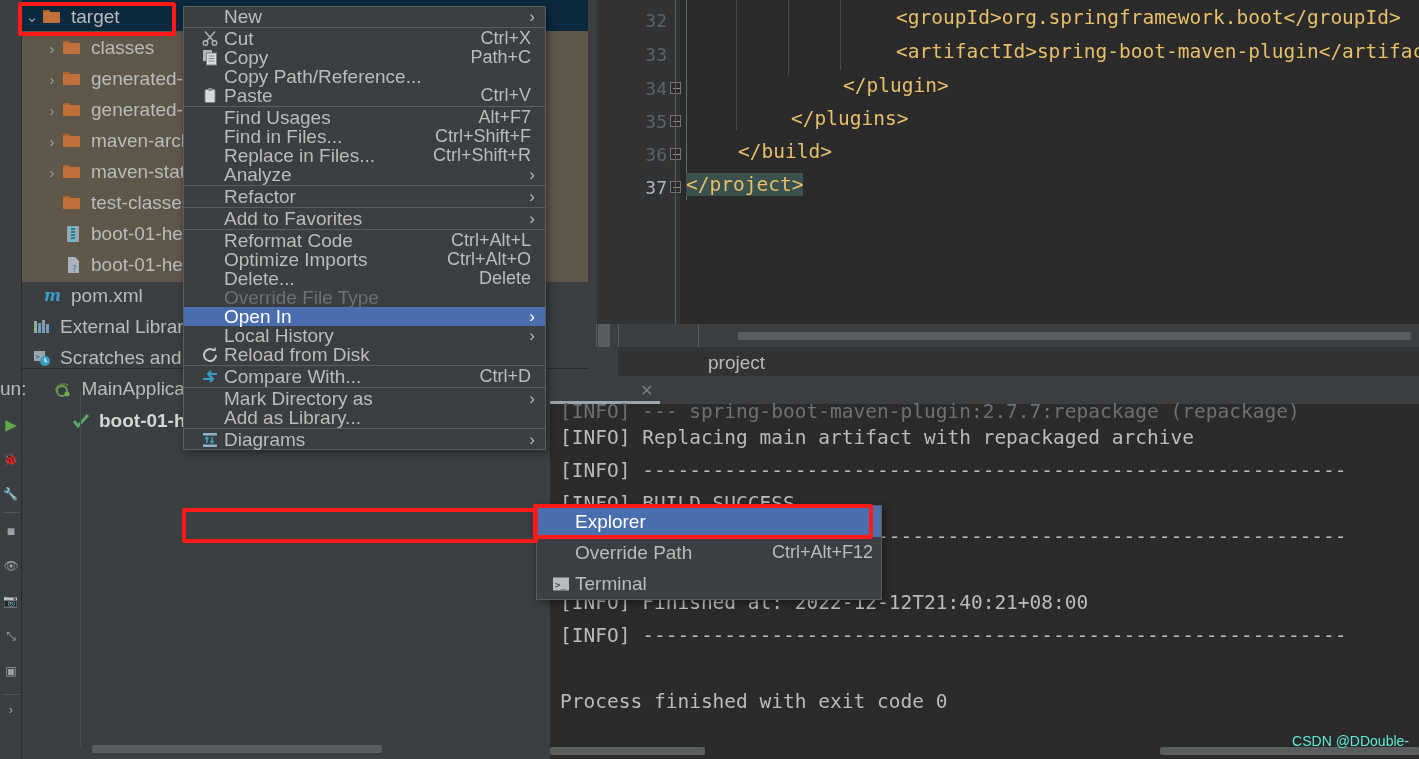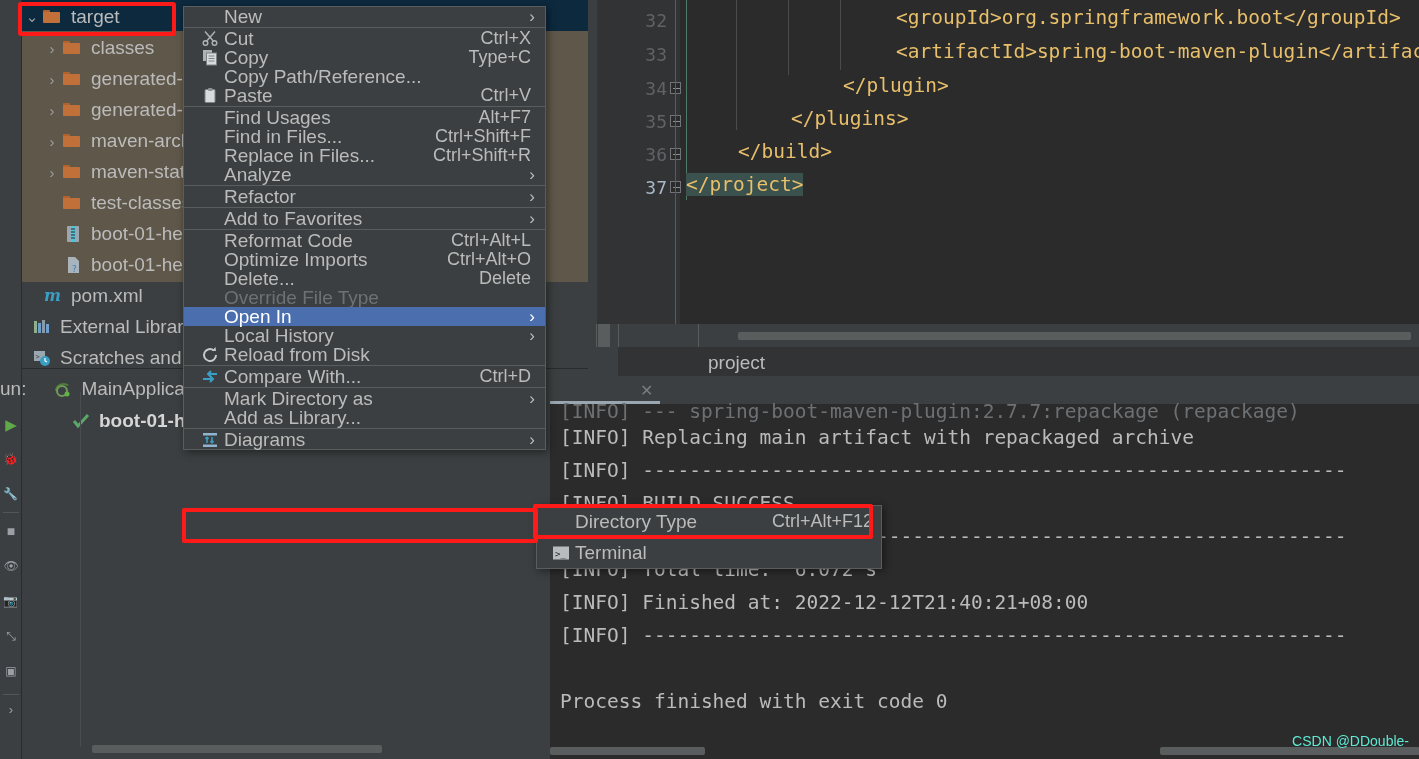--- a/index.html
+++ b/index.html
@@ -391,21 +391,21 @@
             <rect x="1" y="1" width="9" height="11" fill="#b0b3b5"></rect>
             <rect x="4.5" y="4" width="10" height="12" fill="#d8dbdd" stroke="#7e8285"></rect>
             <g stroke="#7e8285" stroke-width="1">
               <line x1="6.5" y1="7" x2="12.5" y2="7"></line>
               <line x1="6.5" y1="9.5" x2="12.5" y2="9.5"></line>
               <line x1="6.5" y1="12" x2="12.5" y2="12"></line>
             </g>
           </svg>
       </span>
       <span class="lbl">Copy</span>
-      <span class="acc">Type+C</span>
+      <span class="acc">Path+C</span>
     </div>
 
     <div class="mi">
       <span class="ic"></span>
       <span class="lbl">Copy Path/Reference...</span>
     </div>
 
     <div class="mi">
       <span class="ic">
         <svg width="17" height="17" viewBox="0 0 17 17">
@@ -535,23 +535,27 @@
             <path d="M6 12 v-6 M6 6 l-1.5 2 M6 6 l1.5 2" stroke="#3a9ec4" stroke-width="1.5" fill="none"></path>
             <path d="M11 6 v6 M11 12 l-1.5-2 M11 12 l1.5-2" stroke="#3a9ec4" stroke-width="1.5" fill="none"></path>
           </svg>
       </span>
       <span class="lbl">Diagrams</span>
       <span class="chev">›</span>
     </div>
   </div>
 
   <div class="submenu">
+    <div class="sub-mi highlight">
+      <span class="ic"></span>
+      <span class="lbl">Explorer</span>
+    </div>
     <div class="sub-mi">
       <span class="ic"></span>
-      <span class="lbl">Directory Type</span>
+      <span class="lbl">Override Path</span>
       <span class="acc">Ctrl+Alt+F12</span>
     </div>
     <div class="sub-mi">
       <span class="ic">
         <svg width="18" height="16" viewBox="0 0 18 16">
             <rect x="1" y="1.5" width="16" height="13" fill="#b8bcbe"></rect>
             <text x="3" y="11.5" font-size="9" fill="#2b2b2b" font-family="DejaVu Sans Mono">&gt;_</text>
           </svg>
       </span>
       <span class="lbl">Terminal</span>

